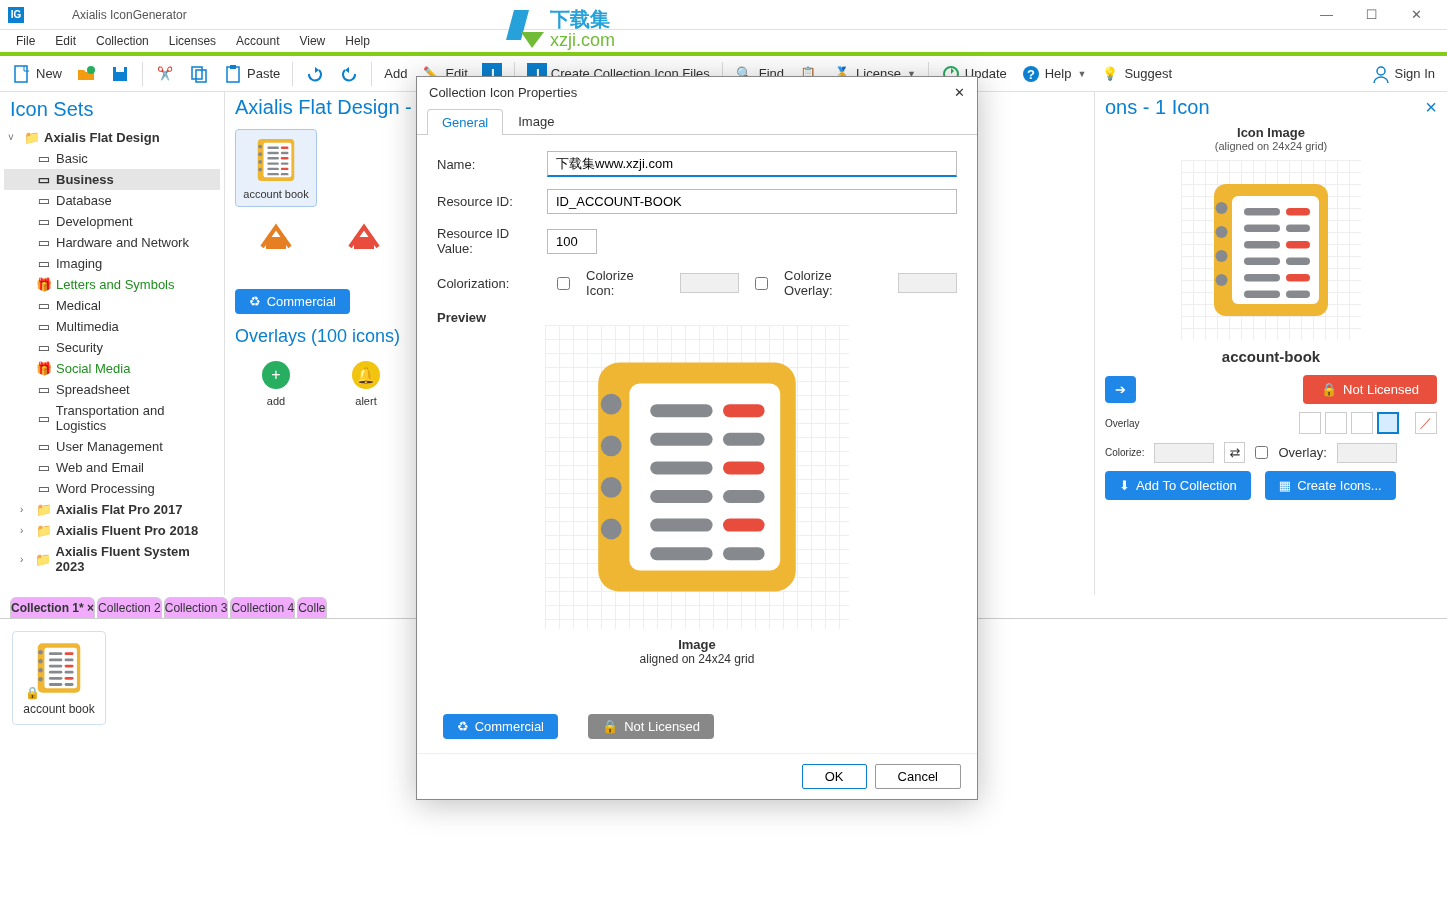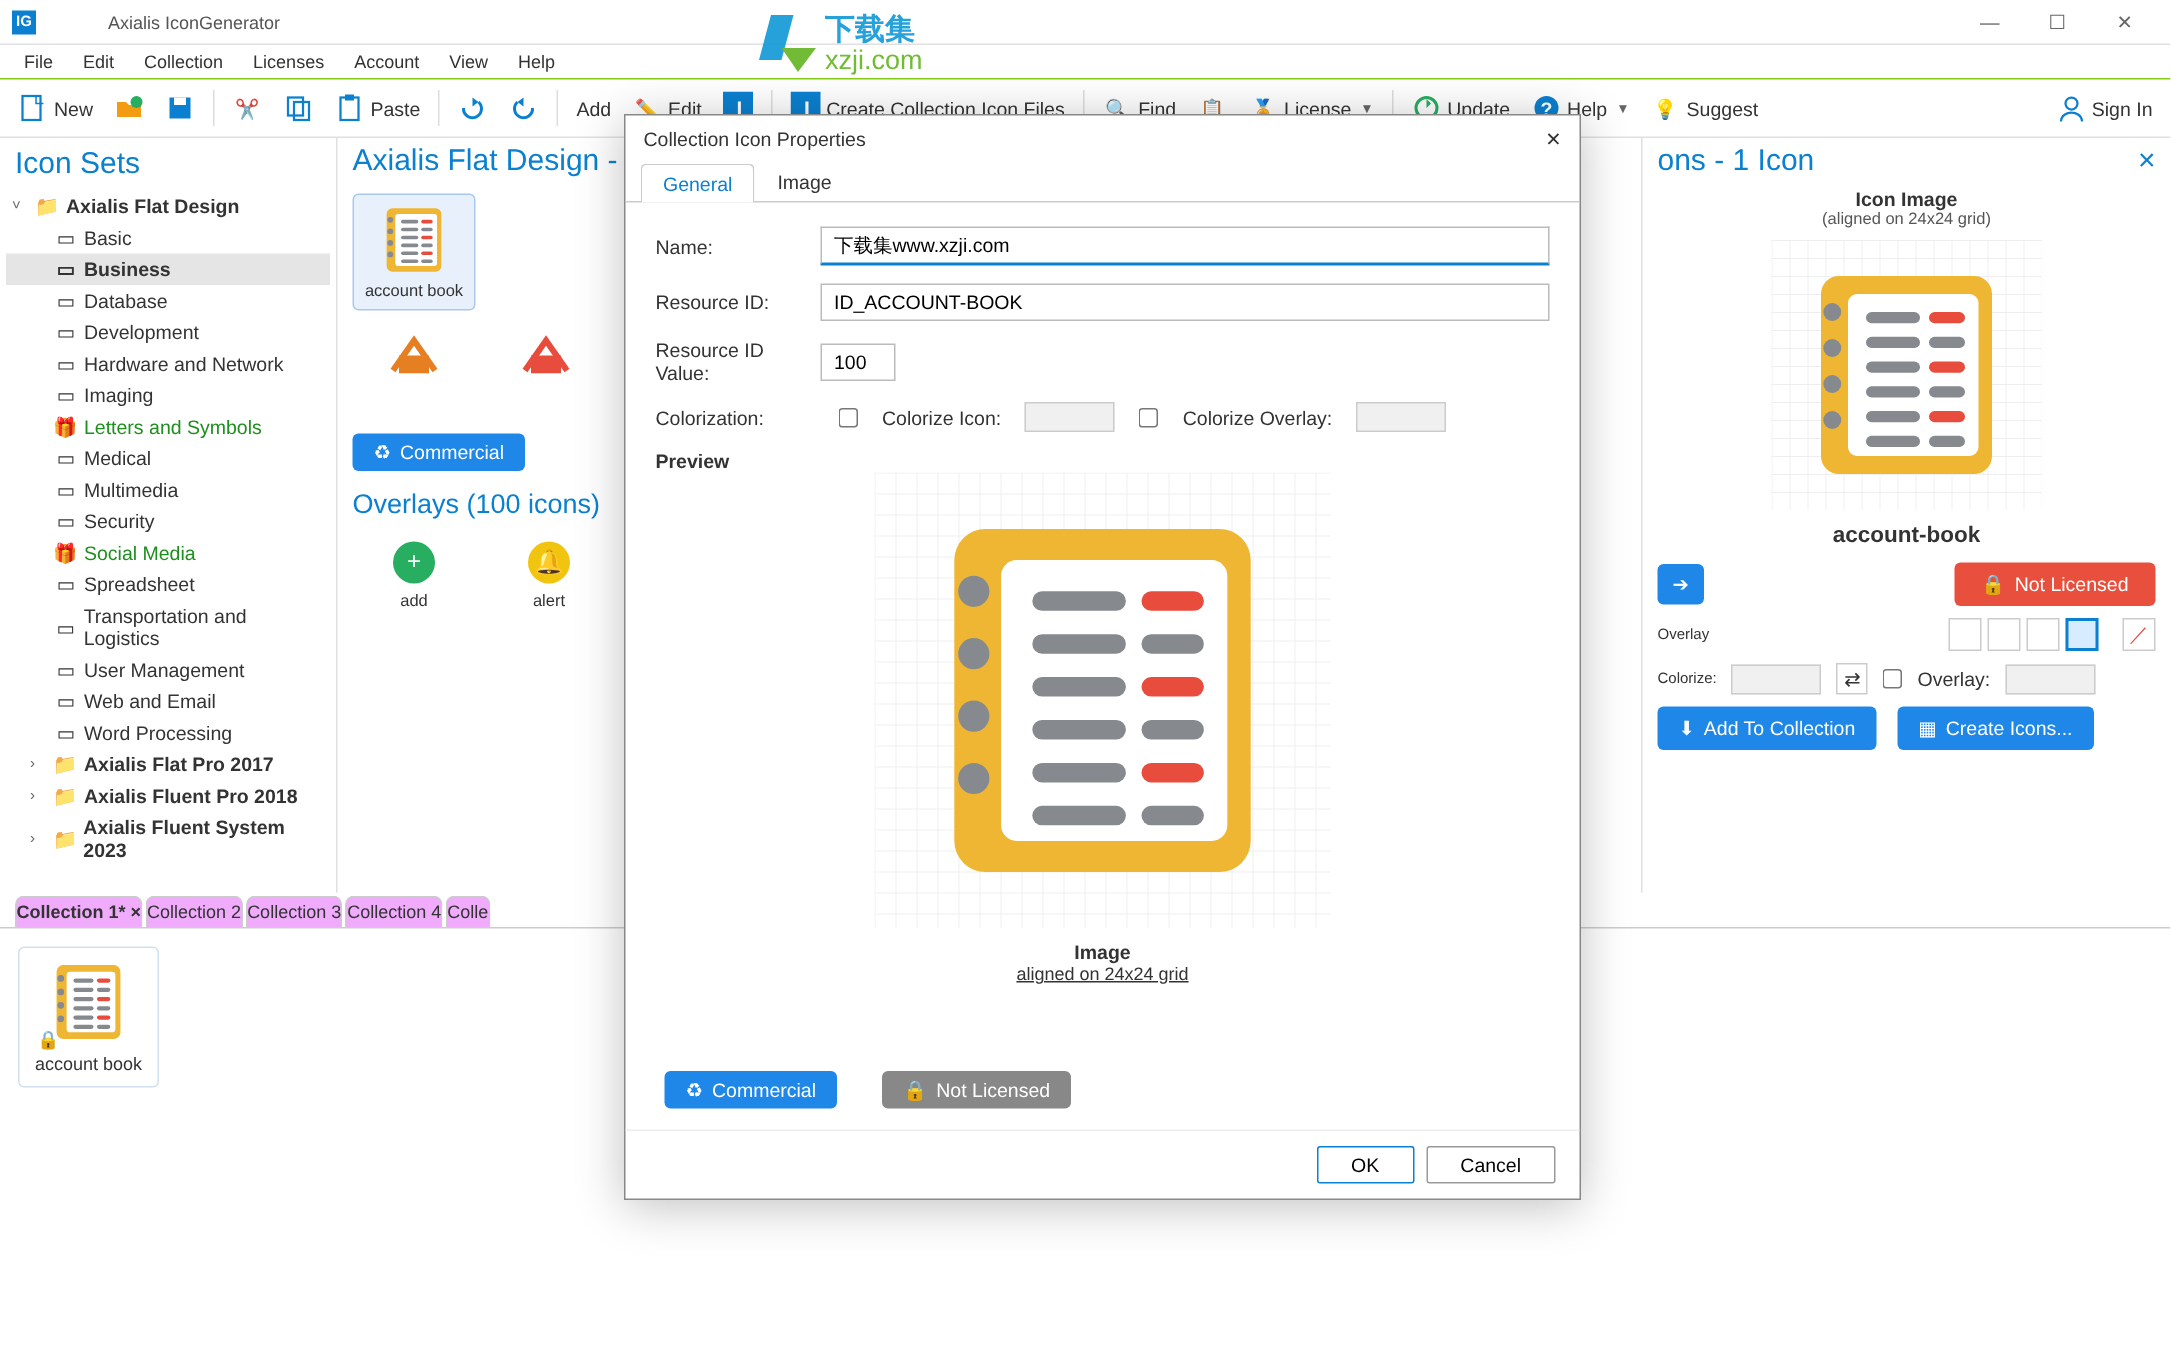--- a/index.html
+++ b/index.html
@@ -10,21 +10,21 @@
 .titlebar .appicon { width: 16px; height: 16px; background: #0b80d0; color: #fff; font-size: 10px; font-weight: bold; display: flex; align-items: center; justify-content: center; margin-right: 6px; }
 .titlebar .title { font-size: 12px; color: #555; }
 .win-controls { margin-left: auto; display: flex; }
 .win-controls div { width: 45px; height: 30px; display: flex; align-items: center; justify-content: center; color: #666; cursor: pointer; }
 
 
 .menubar { height: 22px; display: flex; align-items: center; padding: 0 8px; gap: 4px; }
 .menubar span { padding: 2px 8px; font-size: 12px; color: #333; cursor: pointer; }
 
 
-.toolbar { height: 40px; border-top: 1px solid #84cc16; border-bottom: 1px solid #e0e0e0; display: flex; align-items: center; padding: 0 6px; gap: 2px; }
+.toolbar { height: 40px; border-top: 4px solid #84cc16; border-bottom: 1px solid #e0e0e0; display: flex; align-items: center; padding: 0 6px; gap: 2px; }
 .toolbar .btn { display: flex; align-items: center; padding: 4px 6px; gap: 4px; cursor: pointer; border-radius: 3px; font-size: 13px; }
 .toolbar .sep { width: 1px; height: 24px; background: #ddd; margin: 0 4px; }
 .toolbar .icon { width: 20px; height: 20px; display: flex; align-items: center; justify-content: center; }
 .toolbar .arrow { font-size: 9px; color: #666; margin-left: 2px; }
 
 
 .main { display: flex; height: 503px; }
 .sidebar { width: 225px; border-right: 1px solid #e0e0e0; overflow: hidden; }
 .panel-title { font-size: 20px; color: #0b80d0; padding: 6px 10px; font-weight: 400; }
 .tree { padding: 0 4px; font-size: 13px; }
@@ -64,36 +64,36 @@
 .pos-btn { width: 22px; height: 22px; border: 1px solid #ccc; cursor: pointer; }
 .pos-btn.sel { border: 2px solid #0b80d0; background: #d8ecff; }
 .swatch { width: 60px; height: 20px; border: 1px solid #ccc; background: #f0f0f0; }
 
 
 .bottom-tabs { display: flex; border-bottom: 1px solid #ccc; height: 24px; align-items: flex-end; padding-left: 10px; }
 .btab { padding: 3px 0; border: 1px solid #ccc; border-bottom: none; border-radius: 6px 6px 0 0; margin-right: 2px; font-size: 12px; background: #f0abfc; cursor: pointer; }
 .btab.active { font-weight: 600; }
 .bottom-content { padding: 12px; }
 .coll-tile { width: 94px; text-align: center; border: 1px solid #d0e0f0; border-radius: 4px; padding: 8px 4px; font-size: 12px; cursor: pointer; }
-.dialog { position: absolute; left: 416px; top: 76px; width: 638px; height: 724px; background: #fff; border: 1px solid #888; box-shadow: 0 4px 30px rgba(0,0,0,0.25); display: flex; flex-direction: column; }
+.dialog { position: absolute; left: 416px; top: 76px; width: 562px; height: 724px; background: #fff; border: 1px solid #888; box-shadow: 0 4px 30px rgba(0,0,0,0.25); display: flex; flex-direction: column; }
 .dlg-title { padding: 8px 12px; font-size: 13px; display: flex; justify-content: space-between; }
 .dlg-tabs { display: flex; border-bottom: 1px solid #ccc; padding: 0 10px; }
 .dlg-tab { padding: 5px 14px; border: 1px solid transparent; border-bottom: none; font-size: 13px; cursor: pointer; }
 .dlg-tab.active { border-color: #ccc; background: #fff; border-radius: 4px 4px 0 0; color: #0b80d0; position: relative; top: 1px; }
 .dlg-body { padding: 16px 20px; flex: 1; }
 .form-row { display: flex; align-items: center; margin-bottom: 12px; }
 .form-row label { width: 110px; font-size: 13px; }
 .form-row input[type=text] { flex: 1; padding: 4px 8px; border: 1px solid #bbb; font-size: 13px; }
 .form-row input.small { width: 50px; flex: none; }
 .form-row.focused input { border-bottom: 2px solid #0b80d0; }
 .chk-row { display: flex; align-items: center; gap: 16px; margin-bottom: 12px; font-size: 13px; }
 .preview-label { font-weight: 600; }
 .preview-box { width: 304px; height: 304px; margin: 0 auto; background-image: linear-gradient(#eee 1px, transparent 1px), linear-gradient(90deg,#eee 1px,transparent 1px); background-size: 14px 14px; display: flex; align-items: center; justify-content: center; }
 .preview-caption { text-align: center; font-weight: 600; margin-top: 8px; }
-.preview-sub { text-align: center; font-size: 12px; text-decoration: underline; }
+.preview-sub { text-align: center; font-size: 12px; }
 .dlg-btns-left { padding: 8px 16px; display: flex; gap: 10px; }
 .dlg-footer { padding: 10px 16px; display: flex; justify-content: flex-end; gap: 8px; border-top: 1px solid #eee; }
 .btn-std { padding: 4px 22px; border: 1px solid #999; background: #fff; border-radius: 2px; cursor: pointer; font-size: 13px; }
 
 
 .watermark { position: absolute; left: 494px; top: 0; width: 140px; pointer-events: none; opacity: 0.95; }
 </style>
 </head>
 <body>
 

